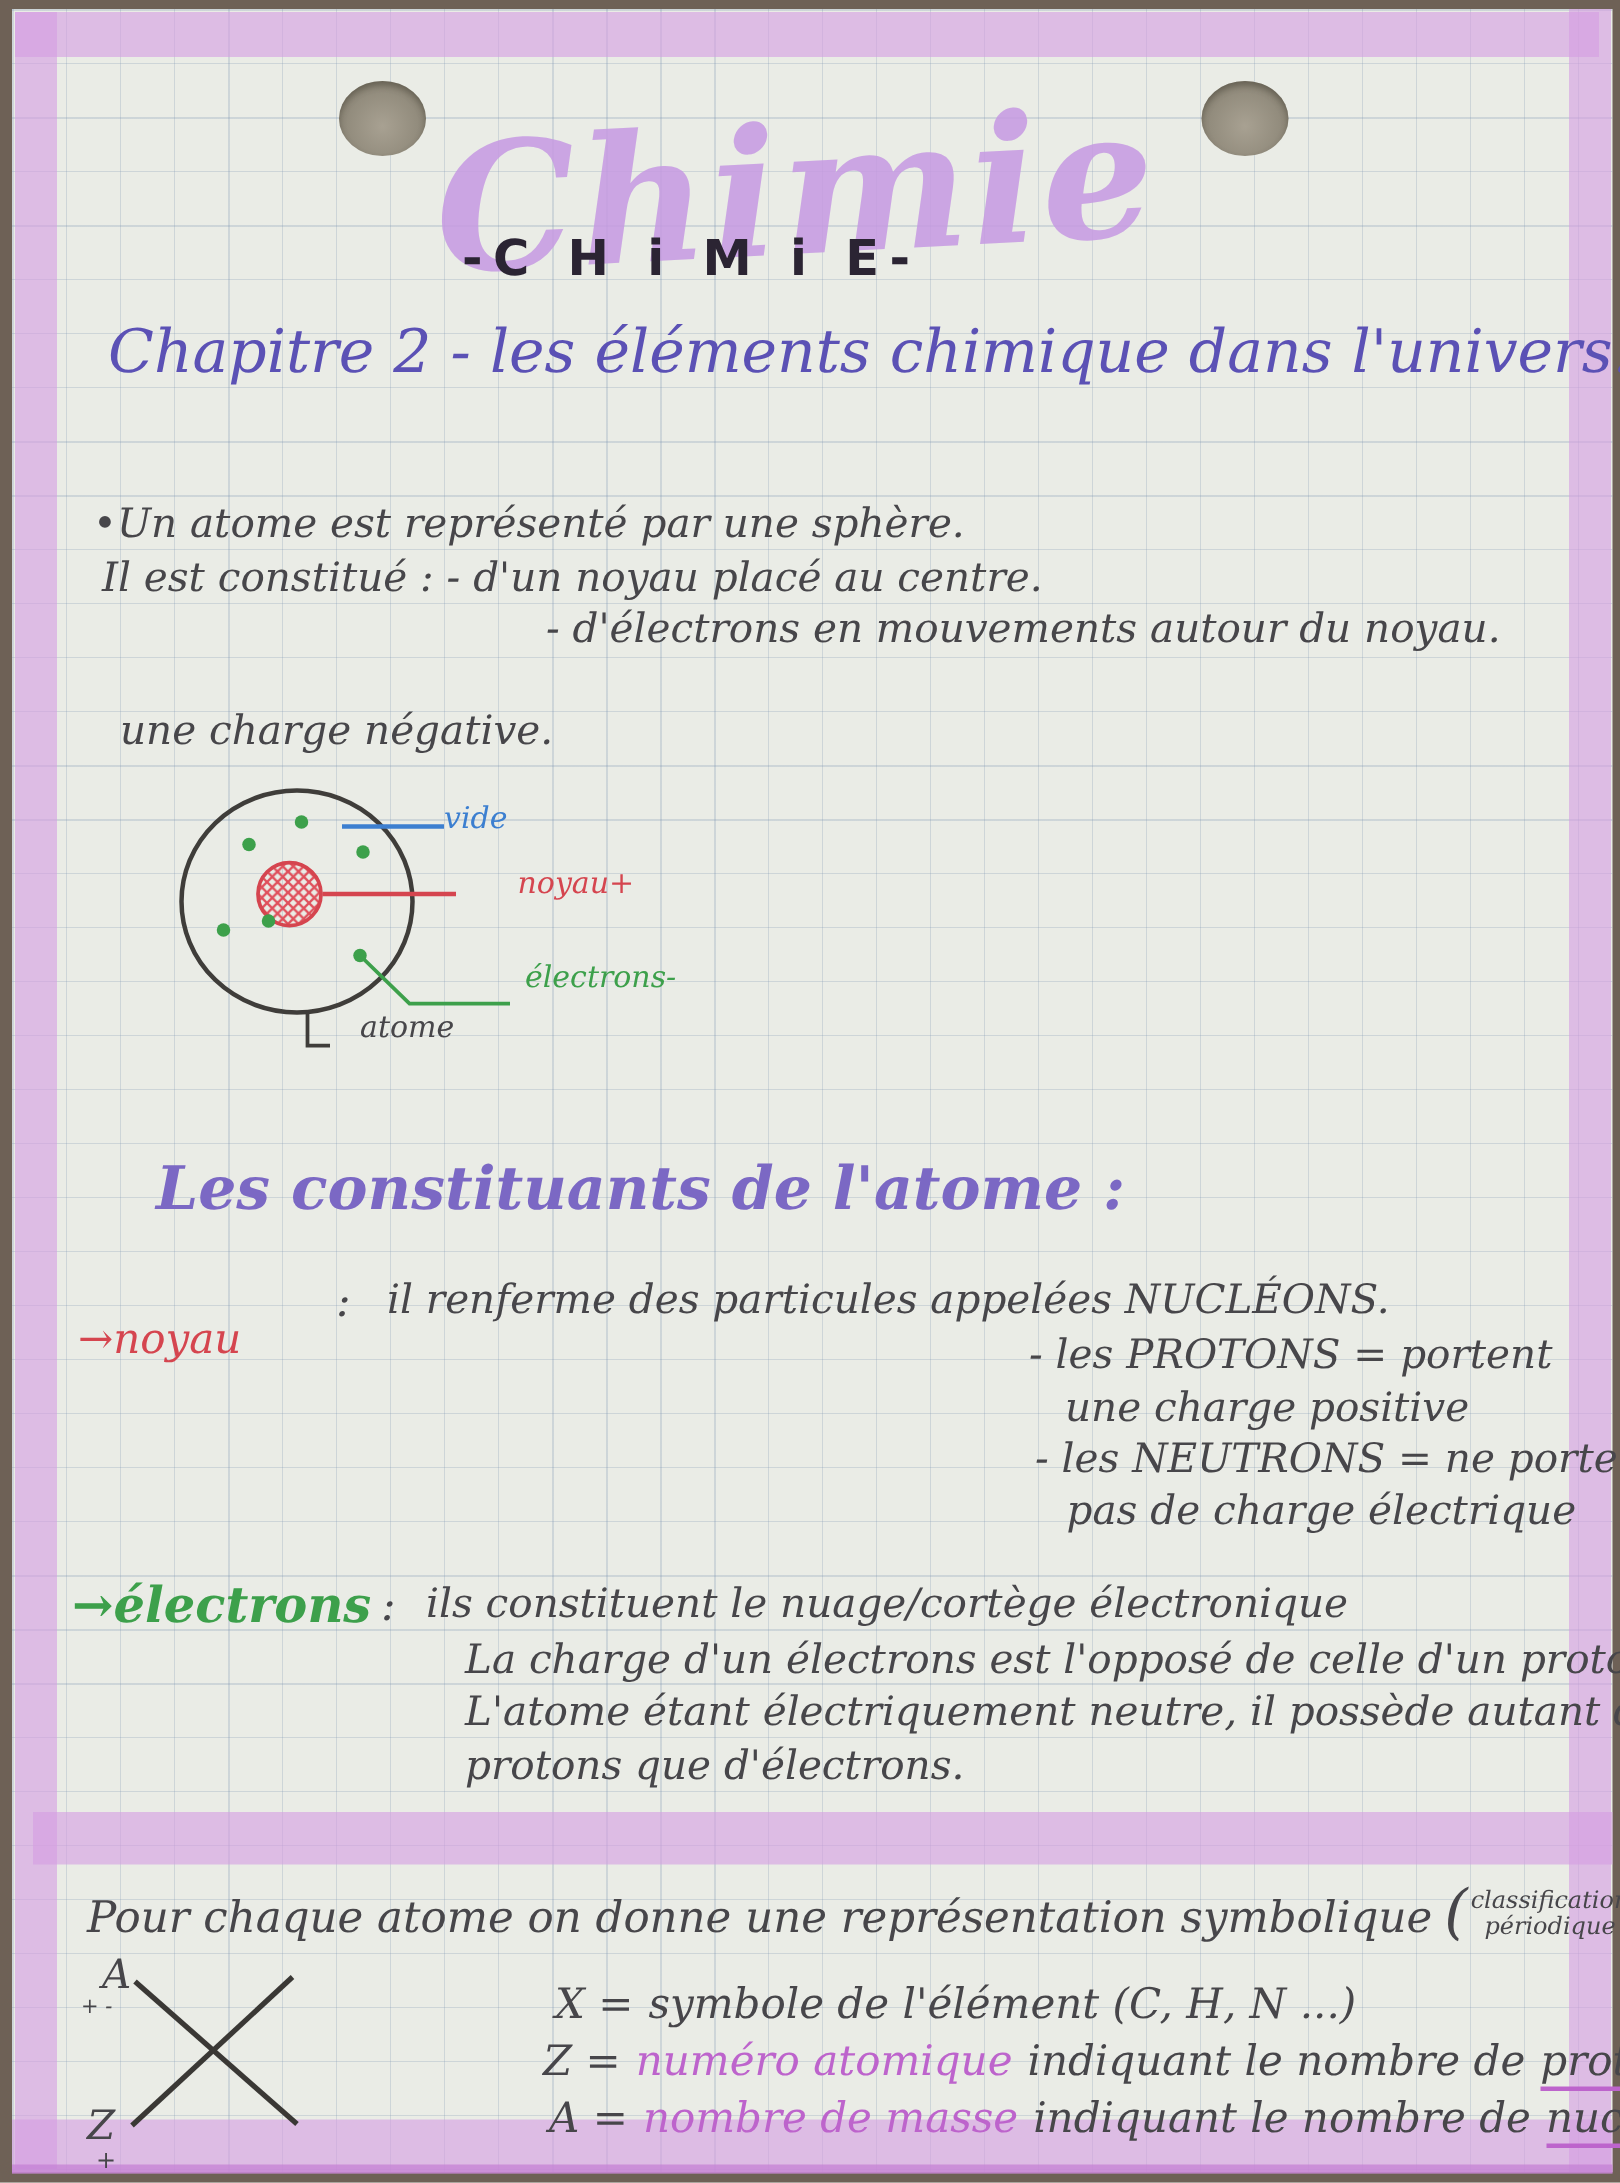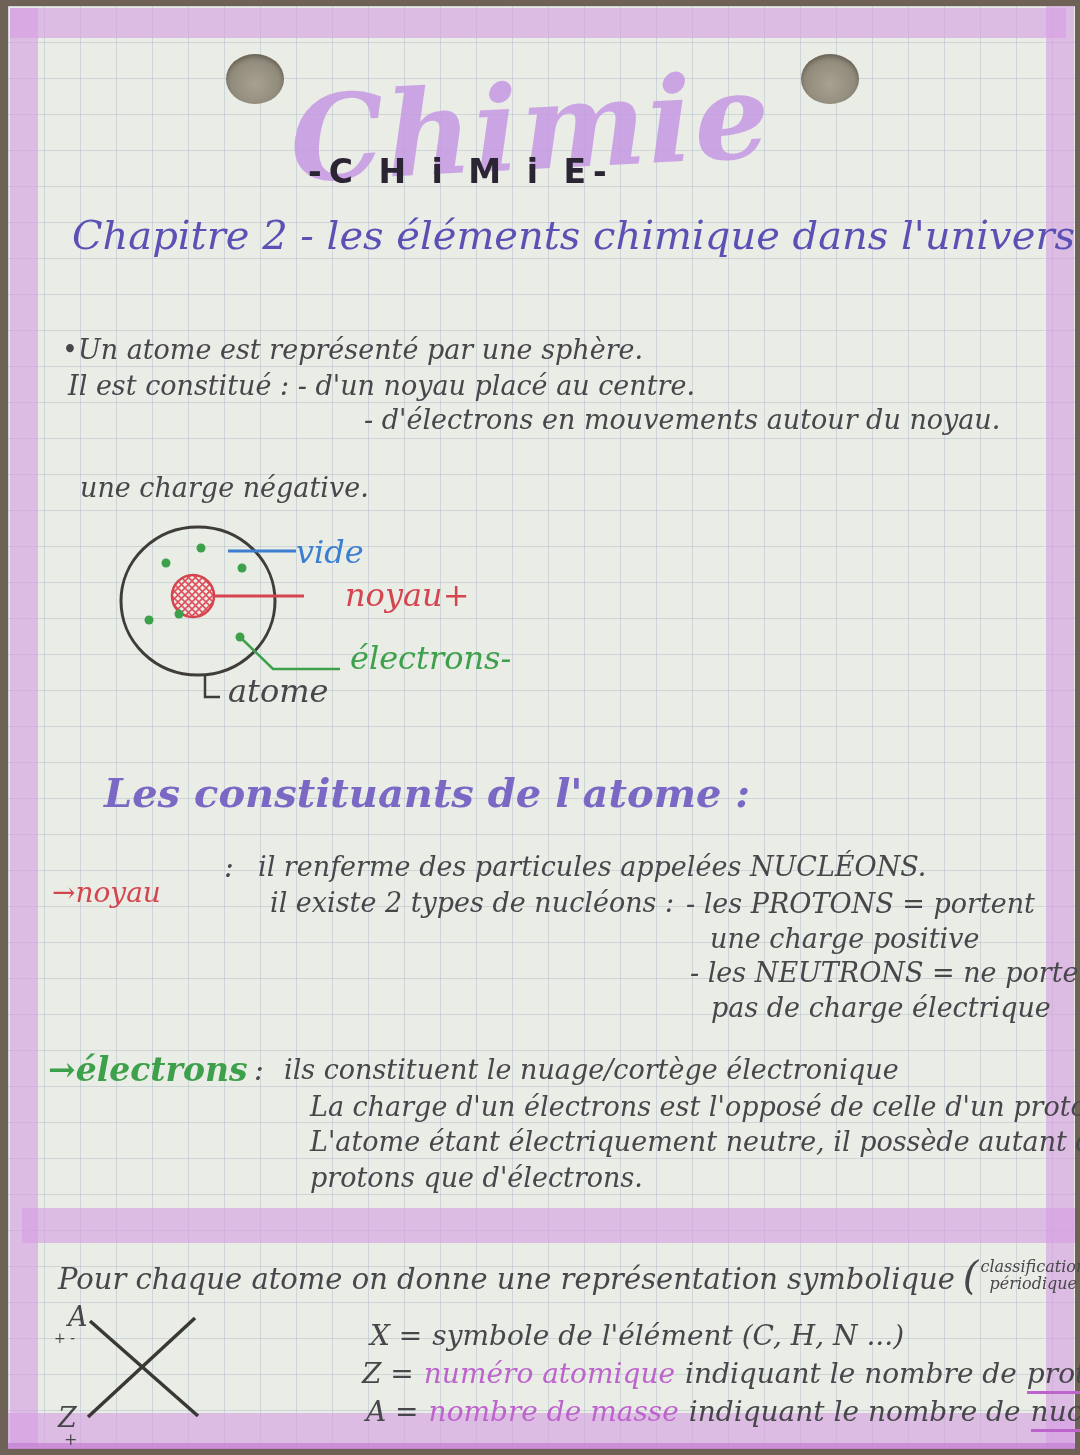--- a/index.html
+++ b/index.html
@@ -31,21 +31,21 @@
     position:absolute;font-style:italic;font-weight:bold;
     font-size:118px;color:rgba(197,153,226,0.85);transform:rotate(-3deg);
     letter-spacing:2px;
   }
   .block-title{
     position:absolute;font-family:"DejaVu Sans",sans-serif;font-weight:bold;
     font-size:33px;letter-spacing:7px;color:#2b2433;white-space:nowrap;
   }
   .chapter{font-size:40px;color:#5b51b5;}
   .body-txt{font-size:27px;}
-  .lbl{font-size:32px;}
+  .lbl{font-size:20px;}
   .heading{font-size:40px;color:#7b68c4;font-weight:bold;margin-left:16px;}
   .term-red{font-size:28px;color:#d5454f;font-weight:normal;margin-top:30px;}
   .term-green{font-size:33px;color:#3da04b;font-weight:bold;}
   .sep{font-size:29px;color:#47464a;}
   .orchid{color:#bd64cc;}
   .u-orchid{border-bottom:3px solid #bd64cc;padding-bottom:1px;}
   .defline{font-size:28px;}
   .defline .seg{margin-right:10px;}
   .paren-wrap{display:inline-flex;align-items:center;margin-left:8px;}
   .paren{font-size:40px;}
@@ -92,28 +92,27 @@
         <circle cx="132" cy="126" r="4.5"></circle>
     </g>
     <line x1="120" y1="40" x2="188" y2="40" stroke="#3c7fd0" stroke-width="3"></line>
     <line x1="107" y1="85" x2="196" y2="85" stroke="#d5454f" stroke-width="3"></line>
     <polyline points="132,126 165,158 232,158" fill="none" stroke="#3da04b" stroke-width="2.5"></polyline>
     <polyline points="97,164 97,186 112,186" fill="none" stroke="#3f3d3a" stroke-width="2.5"></polyline>
   </svg>
   <div class="hand lbl" style="left:288px;top:527px;color:#3c7fd0;">vide</div>
   <div class="hand lbl" style="left:297px;top:570px;color:#d5454f;margin-left:40px;">noyau+</div>
   <div class="hand lbl" style="left:342px;top:633px;color:#3da04b;font-style:italic;">électrons-</div>
-  <div class="hand lbl" style="left:220px;top:666px;">atome</div>
+  <div class="hand lbl" style="left:232px;top:666px;">atome</div>
 
   <div class="hand heading" style="left:80px;top:763px;">Les constituants de l'atome :</div>
 
   <div class="hand term-red" style="left:44px;top:840px;"><span>→</span><span>noyau</span></div>
   <div class="hand sep" style="left:216px;top:844px;">:</div>
   <div class="hand body-txt" style="left:250px;top:845px;">il renferme des particules appelées NUCLÉONS.</div>
-  <div class="hand body-txt" style="left:262px;top:881px;">il existe 2 types de nucléons :</div>
   <div class="hand body-txt" style="left:678px;top:882px;">- les PROTONS = portent</div>
   <div class="hand body-txt" style="left:702px;top:917px;">une charge positive</div>
   <div class="hand body-txt" style="left:682px;top:951px;">- les NEUTRONS = ne portent</div>
   <div class="hand body-txt" style="left:703px;top:986px;">pas de charge électrique</div>
 
   <div class="hand term-green" style="left:40px;top:1044px;"><span>→</span><span>électrons</span></div>
   <div class="hand sep" style="left:246px;top:1047px;">:</div>
   <div class="hand body-txt" style="left:276px;top:1048px;">ils constituent le nuage/cortège électronique</div>
   <div class="hand body-txt" style="left:302px;top:1085px;">La charge d'un électrons est l'opposé de celle d'un protons.</div>
   <div class="hand body-txt" style="left:302px;top:1120px;">L'atome étant électriquement neutre, il possède autant de</div>

